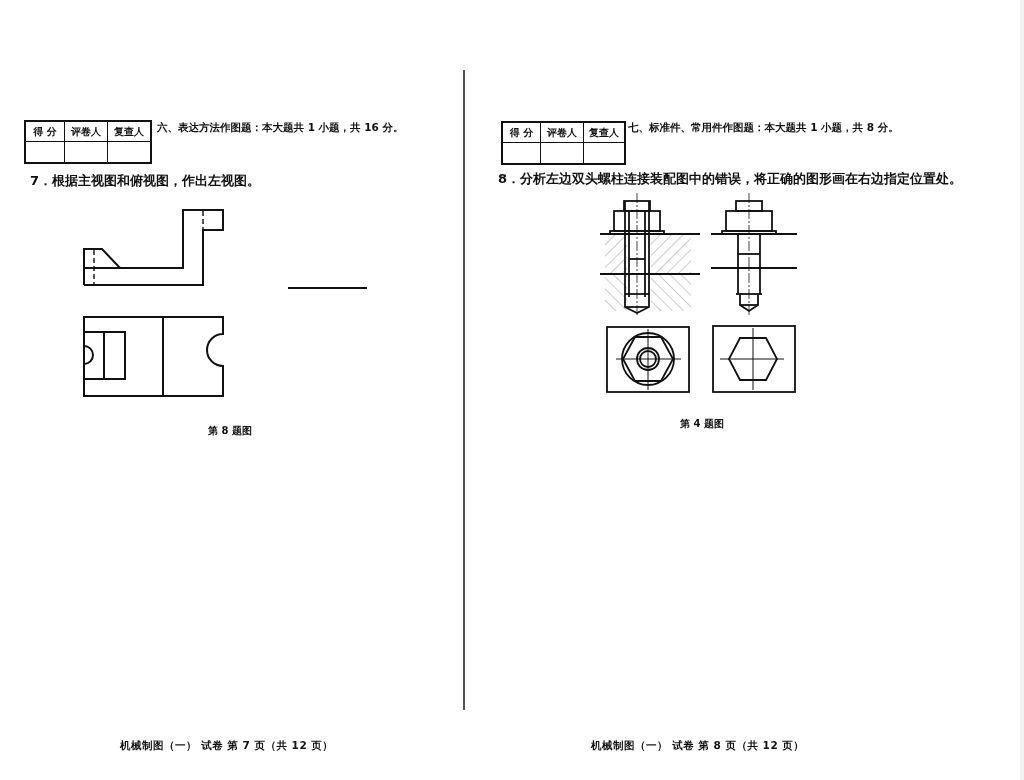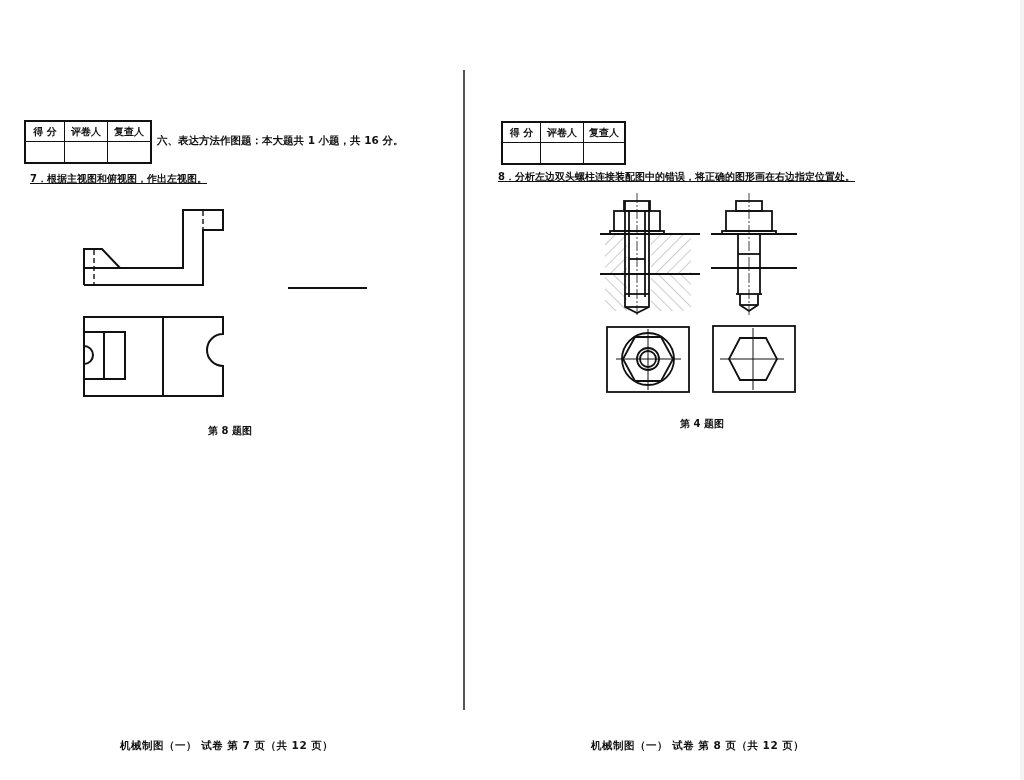--- a/index.html
+++ b/index.html
@@ -16,21 +16,21 @@
   table.score { position: absolute; border-collapse: collapse; border: 2px solid #111; }
   table.score td { border: 1px solid #111; font-size: 10px; font-weight: bold; text-align: center; padding: 0; }
   table.score tr.hdr td { height: 19px; }
   table.score tr.blank td { height: 20px; }
   .score-left { left: 24px; top: 78px; }
   .score-right { left: 501px; top: 79px; }
   .score-left td:nth-child(1) { width: 38px; } .score-left td:nth-child(2) { width: 42px; } .score-left td:nth-child(3) { width: 42px; }
   .score-right td:nth-child(1) { width: 37px; } .score-right td:nth-child(2) { width: 42px; } .score-right td:nth-child(3) { width: 40px; }
 
   .section-title { position: absolute; font-size: 10.5px; font-weight: bold; white-space: nowrap; }
-  .q-text { position: absolute; font-size: 10px; font-weight: bold; white-space: nowrap; text-decoration: underline; }
+  .q-text { position: absolute; font-size: 13px; font-weight: bold; white-space: nowrap; }
   .caption { position: absolute; font-size: 10px; font-weight: bold; white-space: nowrap; }
   .footer { position: absolute; font-size: 10.5px; font-weight: bold; white-space: nowrap; letter-spacing: 0.5px; text-align: center; }
   svg { position: absolute; overflow: visible; }
 </style>
 </head>
 <body>
 
 <div class="page page-left">
   <table class="score score-left">
     <tbody>
@@ -39,21 +39,21 @@
       <td>评卷人</td>
       <td>复查人</td>
     </tr>
     <tr class="blank">
       <td></td>
       <td></td>
       <td></td>
     </tr>
   </tbody>
     </table>
-  <div class="section-title" style="left:157px; top:92px;">六、表达方法作图题：本大题共 1 小题，共 16 分。</div>
+  <div class="section-title" style="left:157px; top:79px;">六、表达方法作图题：本大题共 1 小题，共 16 分。</div>
   <div class="q-text" style="left:30px; top:130px;">7．根据主视图和俯视图，作出左视图。</div>
 
   <svg width="150" height="90" style="left:80px; top:165px;" viewBox="0 0 150 90">
     <g fill="none" stroke="#111" stroke-width="2">
       <polyline points="4,78 4,42 22,42 40,61 103,61 103,3 143,3 143,23 123,23 123,78 4,78"></polyline>
       <line x1="4" y1="61" x2="40" y2="61"></line>
     </g>
     <g stroke="#111" stroke-width="1.4" stroke-dasharray="5,3">
       <line x1="14" y1="43" x2="14" y2="77"></line>
       <line x1="123" y1="4" x2="123" y2="22"></line>
@@ -87,20 +87,21 @@
       <td>评卷人</td>
       <td>复查人</td>
     </tr>
     <tr class="blank">
       <td></td>
       <td></td>
       <td></td>
     </tr>
   </tbody>
     </table>
+  <div class="section-title" style="left:164px; top:79px;">七、标准件、常用件作图题：本大题共 1 小题，共 8 分。</div>
   <div class="q-text" style="left:34px; top:128px;">8．分析左边双头螺柱连接装配图中的错误，将正确的图形画在右边指定位置处。</div>
 
   <svg width="90" height="120" style="left:141px; top:157px;" viewBox="0 0 90 120">
     <defs>
       <pattern id="hatchA" patternUnits="userSpaceOnUse" width="8" height="8" patternTransform="rotate(45)">
         <line x1="0" y1="0" x2="0" y2="8" stroke="#999" stroke-width="1"></line>
       </pattern>
       <pattern id="hatchB" patternUnits="userSpaceOnUse" width="8" height="8" patternTransform="rotate(-45)">
         <line x1="0" y1="0" x2="0" y2="8" stroke="#999" stroke-width="1"></line>
       </pattern>

